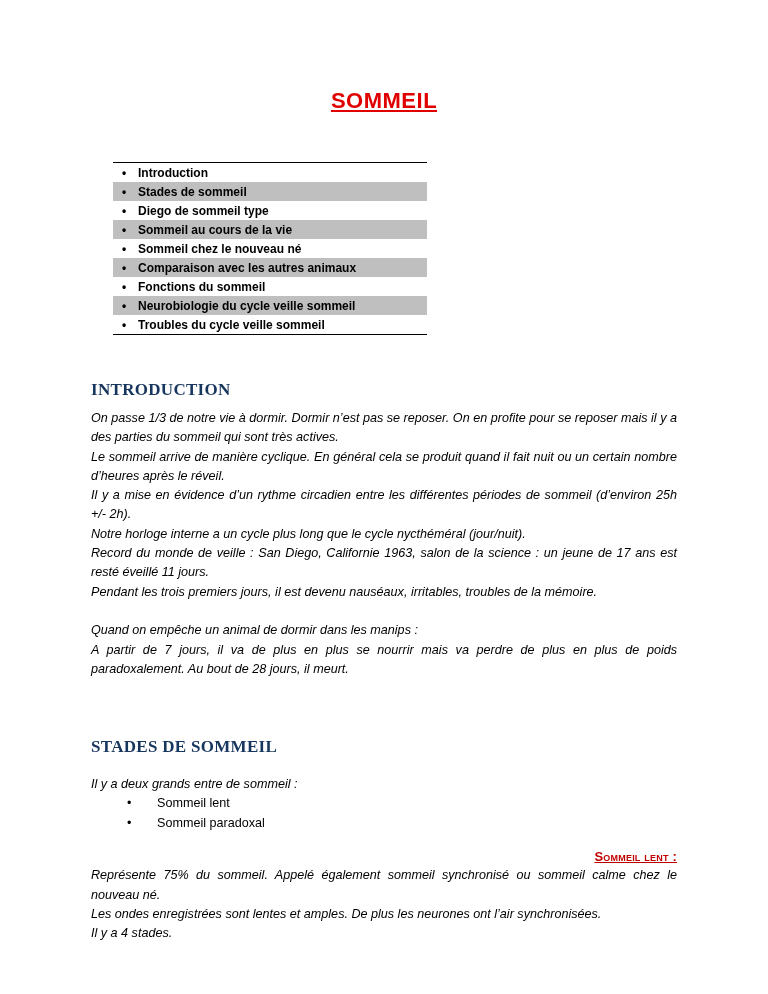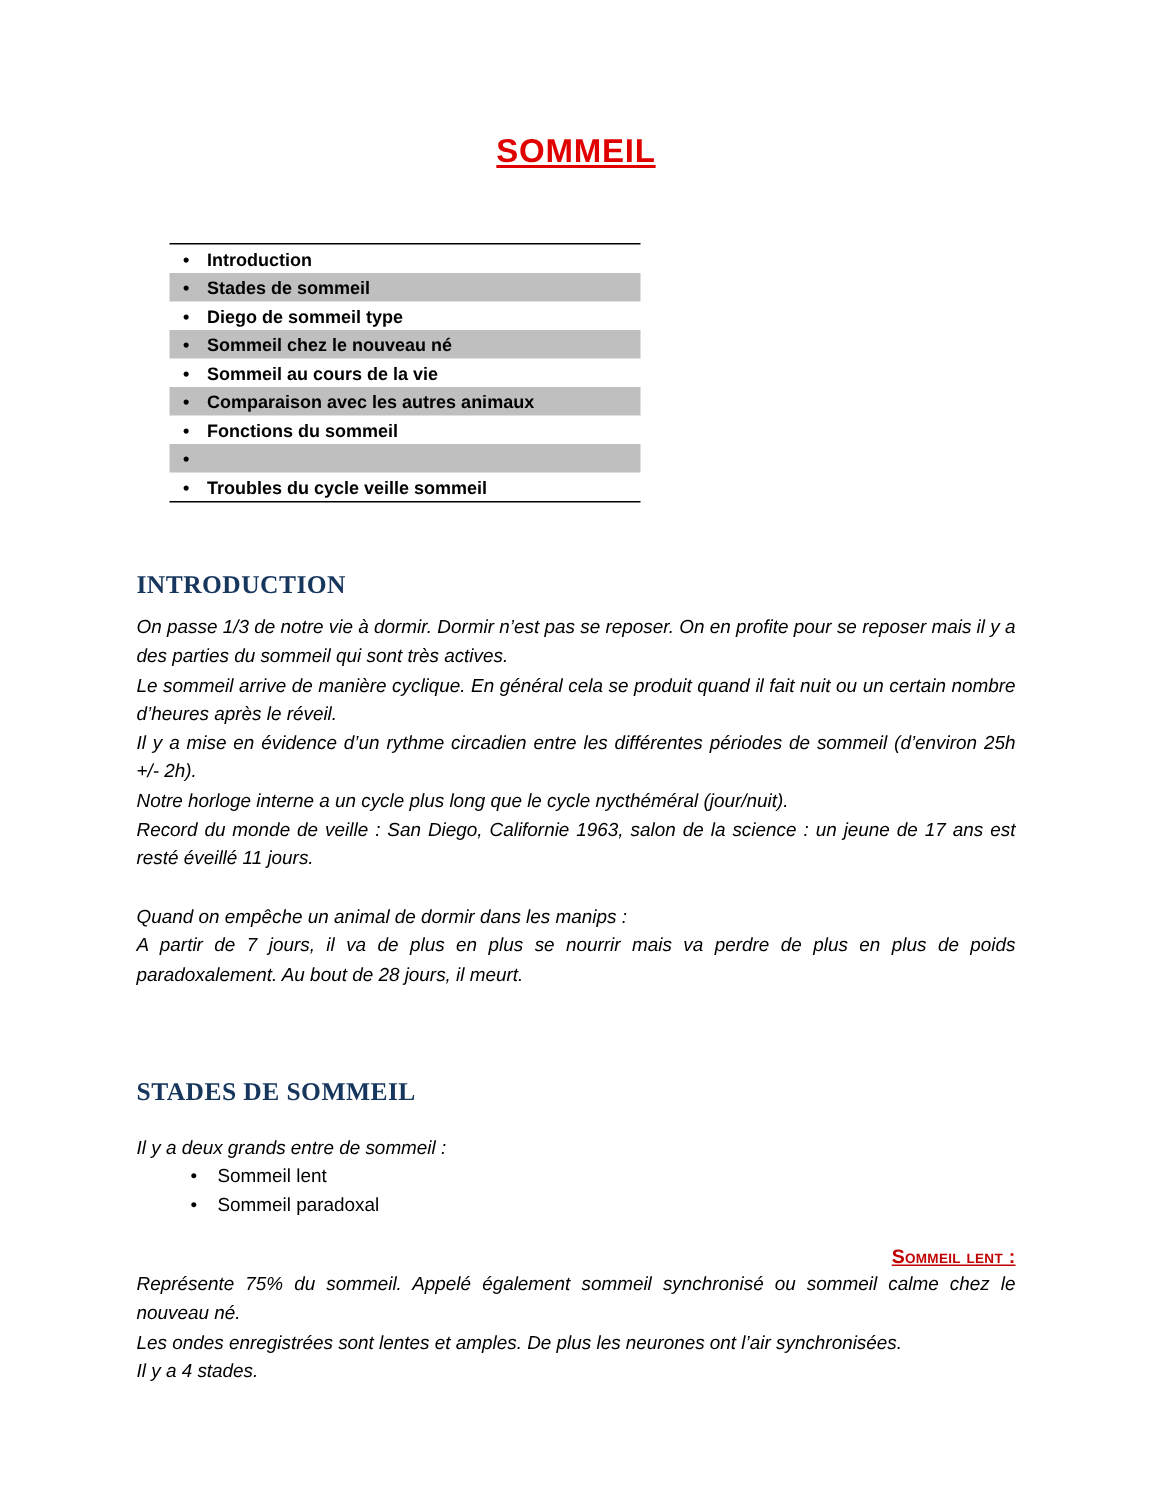--- a/index.html
+++ b/index.html
@@ -67,20 +67,21 @@
     font-style: italic;
   }
   .spacer-line { height: 19.3px; }
 
   .bullet-list { margin-top: 0; }
   .bullet-row {
     display: flex;
     align-items: baseline;
     font-size: 12.6px;
     line-height: 19.3px;
+    gap: 12px;
   }
   .bullet-row .li-bullet {
     width: 18px;
     margin-left: 36px;
   }
   .bullet-row .li-bullet::before { content: "\2022"; }
 
   .sub-heading {
     margin-top: 14px;
     font-size: 13px;
@@ -109,50 +110,52 @@
       <div class="toc-row">
           <span class="toc-bullet"></span>
           <span class="toc-label">Stades de sommeil</span>
         </div>
       <div class="toc-row">
           <span class="toc-bullet"></span>
           <span class="toc-label">Diego de sommeil type</span>
         </div>
       <div class="toc-row">
           <span class="toc-bullet"></span>
-          <span class="toc-label">Sommeil chez le nouveau né</span>
+          <span class="toc-label">Sommeil au cours de la vie</span>
         </div>
       <div class="toc-row">
           <span class="toc-bullet"></span>
-          <span class="toc-label">Sommeil au cours de la vie</span>
+          <span class="toc-label">Sommeil chez le nouveau né</span>
         </div>
       <div class="toc-row">
           <span class="toc-bullet"></span>
           <span class="toc-label">Comparaison avec les autres animaux</span>
         </div>
       <div class="toc-row">
           <span class="toc-bullet"></span>
           <span class="toc-label">Fonctions du sommeil</span>
         </div>
       <div class="toc-row">
           <span class="toc-bullet"></span>
+          <span class="toc-label">Neurobiologie du cycle veille sommeil</span>
         </div>
       <div class="toc-row">
           <span class="toc-bullet"></span>
           <span class="toc-label">Troubles du cycle veille sommeil</span>
         </div>
     </div>
 
     <section>
       <h2 class="section-heading intro-heading">INTRODUCTION</h2>
       <p class="body-p">On passe 1/3 de notre vie à dormir. Dormir n’est pas se reposer. On en profite pour se reposer mais il y a des parties du sommeil qui sont très actives.</p>
       <p class="body-p">Le sommeil arrive de manière cyclique. En général cela se produit quand il fait nuit ou un certain nombre d’heures après le réveil.</p>
       <p class="body-p">Il y a mise en évidence d’un rythme circadien entre les différentes périodes de sommeil (d’environ 25h +/- 2h).</p>
       <p class="body-p">Notre horloge interne a un cycle plus long que le cycle nycthéméral (jour/nuit).</p>
       <p class="body-p">Record du monde de veille : San Diego, Californie 1963, salon de la science : un jeune de 17 ans est resté éveillé 11 jours.</p>
+      <p class="body-p">Pendant les trois premiers jours, il est devenu nauséaux, irritables, troubles de la mémoire.</p>
       <div class="spacer-line"></div>
       <p class="body-p">Quand on empêche un animal de dormir dans les manips :</p>
       <p class="body-p">A partir de 7 jours, il va de plus en plus se nourrir mais va perdre de plus en plus de poids paradoxalement. Au bout de 28 jours, il meurt.</p>
     </section>
 
     <section>
       <h2 class="section-heading stades-heading">STADES DE SOMMEIL</h2>
       <p class="body-p">Il y a deux grands entre de sommeil :</p>
       <div class="bullet-list">
         <div class="bullet-row">

